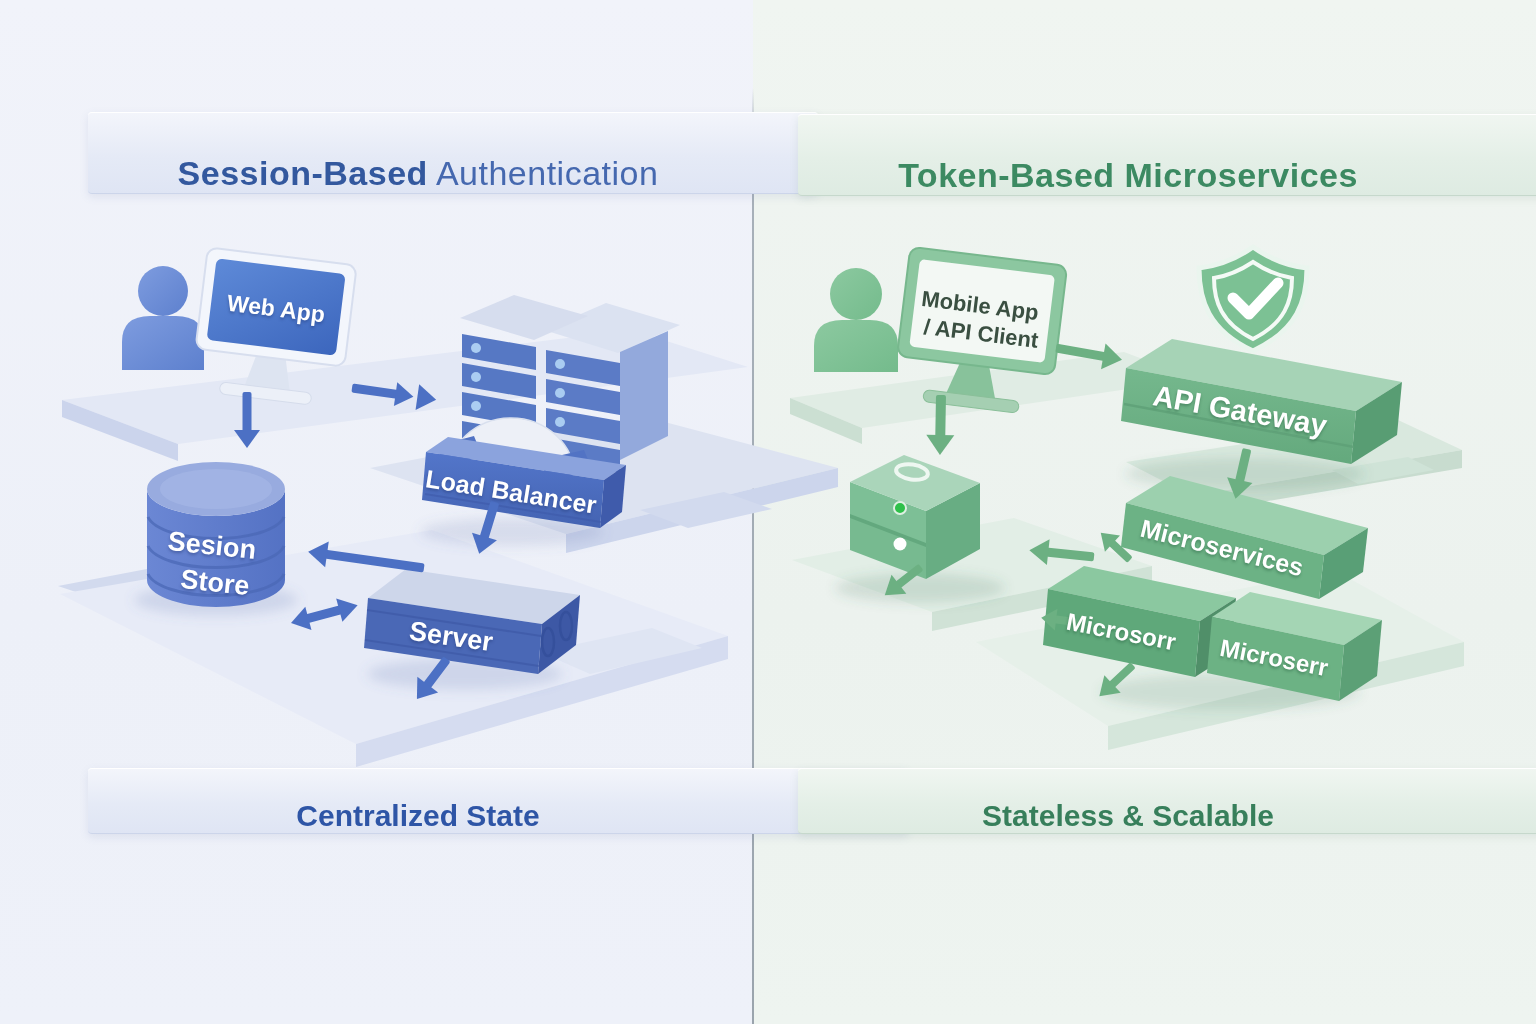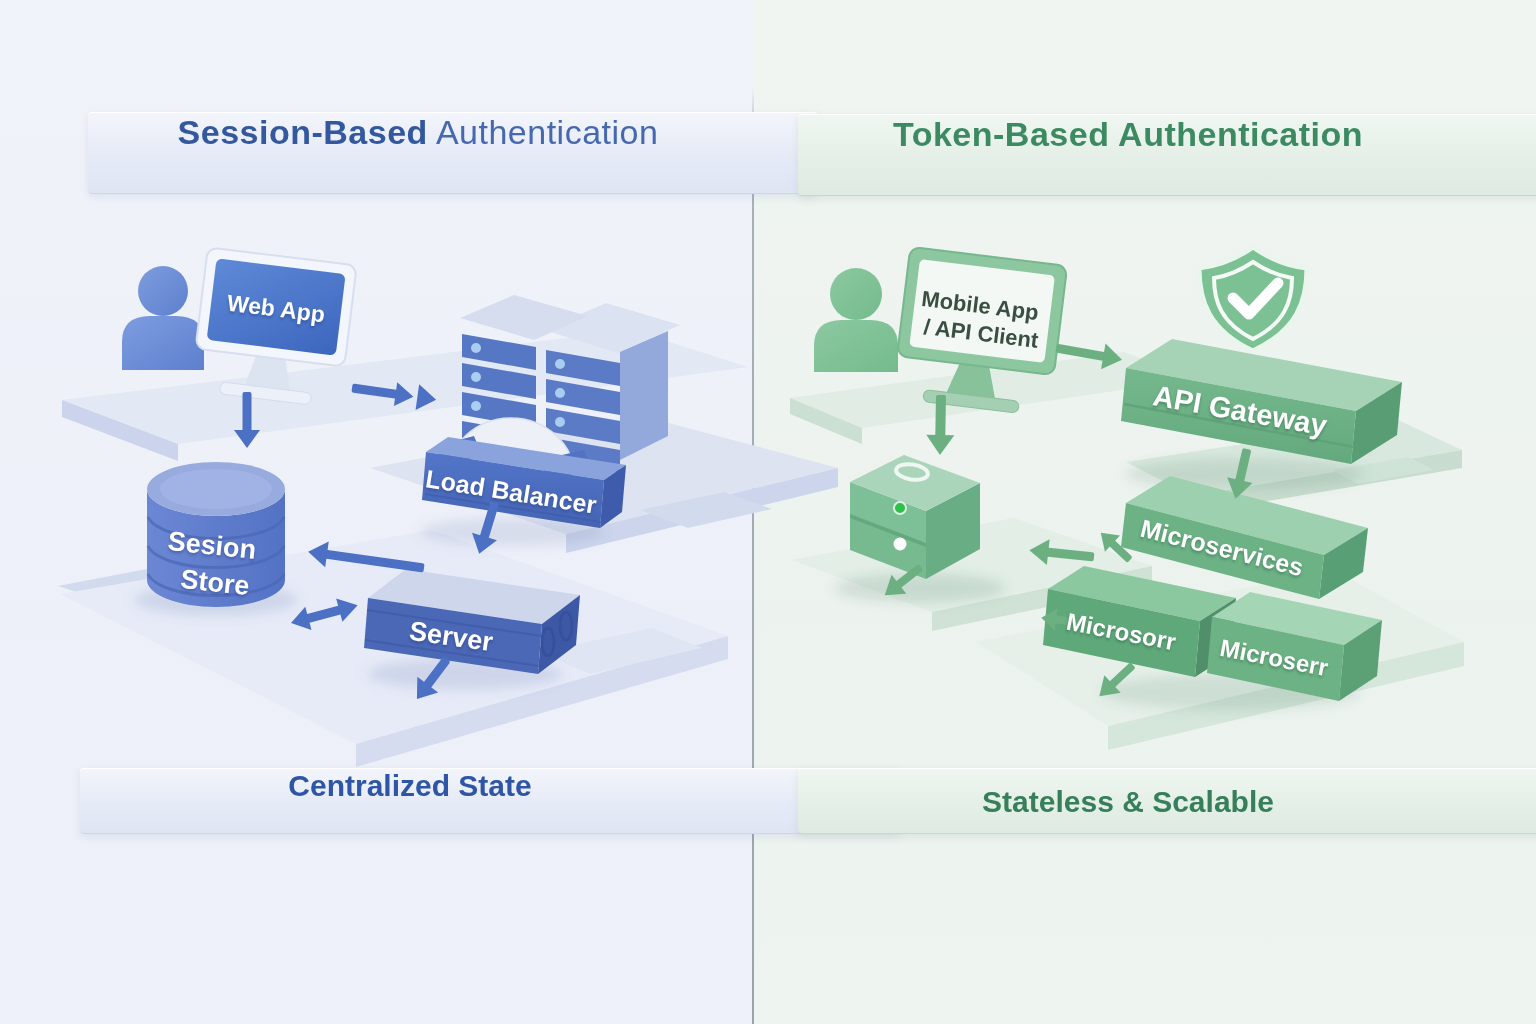--- a/index.html
+++ b/index.html
@@ -4,21 +4,21 @@
 <style>
   html,body{margin:0;padding:0;background:#e9edf3;}
   #stage{position:relative;width:1536px;height:1024px;overflow:hidden;
          font-family:"Liberation Sans",sans-serif;}
   .half{position:absolute;top:0;height:1024px;}
   #half-left{left:0;width:753px;background:linear-gradient(180deg,#f1f3fa 0%,#edf0f8 60%,#eef1f9 100%);}
   #half-right{left:753px;width:783px;background:linear-gradient(180deg,#f0f5f1 0%,#ecf2ee 60%,#eef4f0 100%);}
   #divider{position:absolute;left:752px;top:88px;width:2px;height:936px;
            background:linear-gradient(180deg,rgba(150,160,170,0) 0%,#a8b1ba 6%,#9aa4ad 100%);}
   svg{position:absolute;left:0;top:0;}
-  .banner{position:absolute;width:660px;display:flex;align-items:flex-start;justify-content:center;
+  .banner{position:absolute;width:660px;display:flex;align-items:flex-end;justify-content:center;
           border-radius:4px;border-top:1px solid #ffffff;}
   .banner.blue{background:linear-gradient(180deg,#f3f5fb 0%,#e5eaf6 55%,#dfe5f4 100%);
           border-bottom:1px solid #ccd5ea;box-shadow:0 3px 8px rgba(110,130,180,.14);}
   .banner.green{background:linear-gradient(180deg,#f0f6f1 0%,#e4efe7 55%,#deebe2 100%);
           border-bottom:1px solid #c6d8cc;box-shadow:0 3px 8px rgba(90,130,105,.12);}
   .lbl{position:absolute;transform:translate(-50%,-50%) rotate(var(--r,0deg));
        font-weight:bold;color:#ffffff;white-space:nowrap;
        text-shadow:0 2px 3px rgba(25,45,100,.38);}
   .lbl.green-face{text-shadow:0 2px 3px rgba(20,70,45,.38);}
   .lbl.dark{color:#3a4f41;text-shadow:none;}
@@ -286,24 +286,24 @@
       </g>
     </g>
   </svg>
 
   <div class="banner blue" style="left:88px;top:112px;height:80px;padding-right:70px;">
     <div class="title-txt" style="color:#3a5fae;">
       <span style="font-weight:bold;color:#33589e;">Session-Based</span><span style="font-weight:normal;color:#4568af;"> Authentication</span>
     </div>
   </div>
   <div class="banner green" style="left:798px;top:114px;height:80px;padding-right:110px;">
-    <div class="title-txt" style="font-weight:bold;color:#3c8a62;">Token-Based Authentication</div>
+    <div class="title-txt" style="font-weight:bold;color:#3c8a62;">Token-Based Microservices</div>
   </div>
 
-  <div class="banner blue" style="left:80px;top:768px;height:64px;padding-right:160px;">
+  <div class="banner blue" style="left:88px;top:768px;height:64px;padding-right:160px;">
     <div class="caption-txt" style="color:#2e55a6;">Centralized State</div>
   </div>
   <div class="banner green" style="left:798px;top:768px;height:64px;padding-right:106px;">
     <div class="caption-txt" style="color:#377f5b;margin-top:16px;">Stateless &amp; Scalable</div>
   </div>
 
   <div class="lbl" style="left:276px;top:309px;font-size:23px;--r:7deg;">Web App</div>
   <div class="lbl" style="left:511px;top:492px;font-size:25px;--r:9deg;">Load Balancer</div>
   <div class="lbl" style="left:212px;top:546px;font-size:27px;--r:6deg;">Sesion</div>
   <div class="lbl" style="left:215px;top:583px;font-size:27px;--r:6deg;">Store</div>

